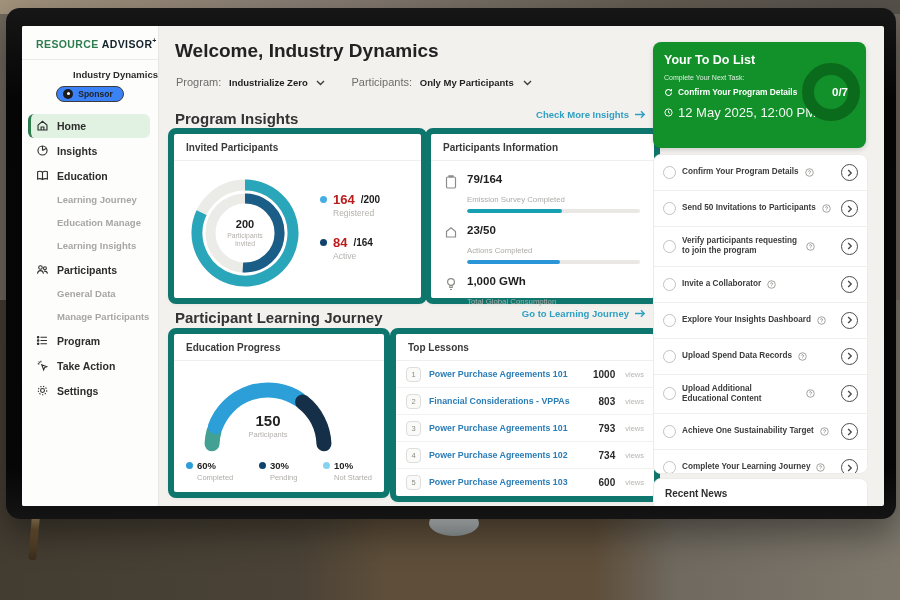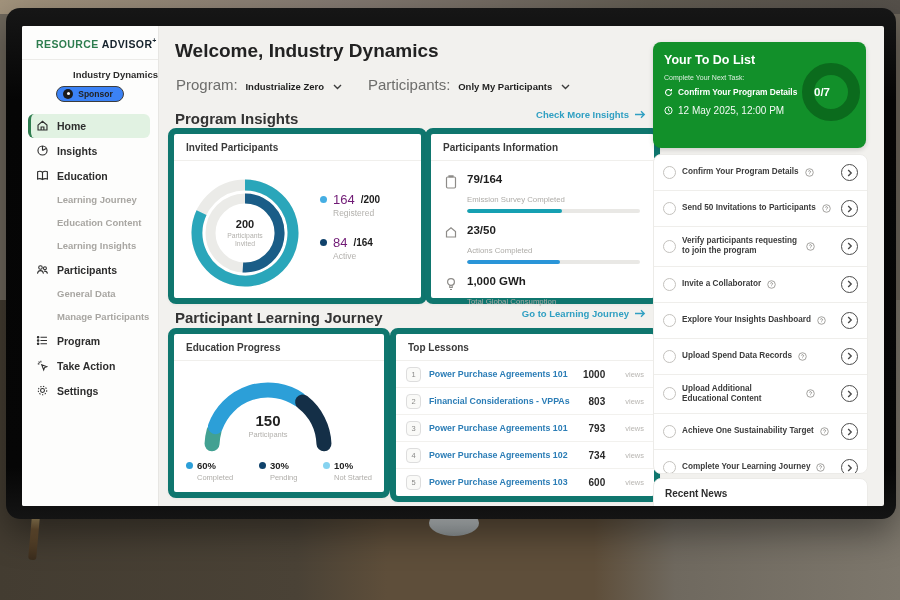--- a/index.html
+++ b/index.html
@@ -36,40 +36,40 @@
   .nav-item{display:flex;align-items:center;gap:8px;height:24px;margin:1px 8px 1px 6px;
     padding-left:8px;border-radius:6px;font-size:10.5px;font-weight:bold;color:#2d2d2d;cursor:pointer;}
   .nav-item.active{background:#e1f2e2;border-left:3px solid #2e7d4f;padding-left:5px;}
   .nav-item svg{flex:0 0 auto;}
   .nav-sub{height:22px;line-height:22px;margin:1px 8px 1px 6px;padding-left:29px;
     font-size:9.5px;font-weight:600;color:#a8a6a2;cursor:pointer;}
   
   .main{position:absolute;left:136px;top:0;width:494px;height:480px;}
   .welcome{position:absolute;left:17px;top:14px;font-size:19px;font-weight:bold;color:#222;}
   .filters{position:absolute;left:18px;top:50px;display:flex;gap:26px;align-items:center;}
-  .flabel{font-size:15px;color:#6d6d6b;}
+  .flabel{font-size:11px;color:#6d6d6b;}
   .fvalue{font-size:9.5px;font-weight:bold;color:#1f1f1f;margin-left:5px;}
   .fchev{margin-left:6px;}
   .sec-label{position:absolute;font-size:15px;font-weight:bold;color:#333;}
   .sec-link{position:absolute;font-size:9.5px;font-weight:bold;color:#2f9fc2;display:flex;
     align-items:center;gap:5px;cursor:pointer;}
   .card{position:absolute;background:#fff;border-radius:8px;border:6px solid #0f766e;
     box-shadow:0 1px 3px rgba(40,40,40,.05);}
   .ctitle{font-size:10px;font-weight:bold;color:#3a3a3a;padding:8px 12px 7px;border-bottom:1px solid #f0efec;}
   
   .donut-wrap{position:absolute;left:12px;top:40px;width:118px;height:118px;}
   .donut-center{position:absolute;inset:0;display:flex;flex-direction:column;align-items:center;
     justify-content:center;text-align:center;}
   .dc-val{font-size:11px;font-weight:bold;color:#222;}
   .dc-lab{font-size:6.8px;color:#b3b1ad;width:54px;line-height:1.25;margin-top:2px;}
   .dlegend{position:absolute;left:146px;top:58px;}
   .dleg-item{margin-bottom:17px;}
   .dleg-row{display:flex;align-items:center;gap:6px;}
   .dot{width:7px;height:7px;border-radius:50%;}
-  .dleg-val{font-size:13px;font-weight:normal;color:#701a75;}
+  .dleg-val{font-size:13px;font-weight:bold;color:#b91c1c;}
   .dleg-suf{font-size:10px;font-weight:bold;color:#1c1c1c;}
   .dleg-lab{font-size:8.5px;color:#b3b1ad;margin:1px 0 0 13px;}
   
   .stats{padding:12px 14px 0;}
   .stat{display:flex;gap:9px;margin-bottom:11px;}
   .sicon{width:13px;padding-top:2px;color:#8d8b88;}
   .sbody{flex:1;}
   .sval{font-size:11.5px;font-weight:bold;color:#1e1e1e;}
   .slab{font-size:7.8px;color:#aeaca8;margin-top:10px;}
   .sbar{height:4px;border-radius:2px;background:#e9e8e5;margin-top:5px;overflow:hidden;}
@@ -83,31 +83,31 @@
   .gleg-row{display:flex;align-items:center;gap:4px;}
   .gleg-pct{font-size:9.5px;font-weight:bold;color:#222;}
   .gleg-lab{font-size:7.5px;color:#b0aeaa;margin:2px 0 0 11px;}
   
   .lesson{display:flex;align-items:center;padding:0 10px;height:26px;border-top:1px solid #f2f1ee;}
   .lesson:first-child{border-top:none;}
   .rank{width:13px;height:13px;border:1px solid #ddd;border-radius:4px;font-size:7.5px;color:#8a8a88;
     display:flex;align-items:center;justify-content:center;margin-right:8px;background:#fafaf8;}
   .ltitle{flex:1;font-size:8.8px;font-weight:bold;color:#2b7db6;cursor:pointer;}
   .lviews{font-size:10px;font-weight:bold;color:#2a2a2a;}
-  .lsuffix{font-size:7.5px;color:#b8b6b2;margin-left:20px;}
+  .lsuffix{font-size:7.5px;color:#b8b6b2;margin-left:10px;}
   
   .rightcol{position:absolute;left:630px;top:0;width:232px;height:480px;}
   .todo-card{position:absolute;left:1px;top:16px;width:213px;height:106px;border-radius:8px;
     background:#12902a;color:#fff;box-shadow:0 2px 5px rgba(0,0,0,.15);}
   .todo-title{position:absolute;left:11px;top:11px;font-size:12.5px;font-weight:bold;}
   .todo-sub{position:absolute;left:11px;top:32px;font-size:7px;color:rgba(255,255,255,.85);}
   .todo-task{position:absolute;left:11px;top:45px;font-size:8.4px;font-weight:bold;display:flex;gap:5px;align-items:center;}
-  .todo-due{position:absolute;left:11px;top:63px;font-size:10px;display:flex;gap:5px;align-items:center;color:rgba(255,255,255,.95);}
+  .todo-due{position:absolute;left:11px;top:63px;font-size:13px;display:flex;gap:5px;align-items:center;color:rgba(255,255,255,.95);}
   .todo-ring{position:absolute;right:6px;top:21px;width:34px;height:34px;border:12px solid #0b6b1d;
-    border-radius:50%;display:flex;align-items:center;justify-content:flex-start;
+    border-radius:50%;display:flex;align-items:center;justify-content:flex-end;
     font-size:11.5px;font-weight:bold;color:#fff;}
   .tasks-card{position:absolute;left:1px;top:128px;width:213px;height:318px;border-radius:8px;
     background:#fff;border:1px solid #ecebe8;overflow:hidden;}
   .task{display:flex;align-items:center;gap:6px;padding:9px 9px;border-bottom:1px solid #efeeeb;}
   .tcheck{flex:0 0 auto;width:11px;height:11px;border:1.4px solid #c4c2be;border-radius:50%;cursor:pointer;}
   .tlabel{font-size:8.2px;font-weight:bold;color:#3c3c3c;line-height:1.25;white-space:nowrap;}
   .tlabel.wrap{white-space:normal;width:118px;}
   .qicon{flex:0 0 auto;color:#9a9895;cursor:pointer;display:flex;}
   .tchev{flex:0 0 auto;margin-left:auto;width:15px;height:15px;border:1.3px solid #4c4c4c;border-radius:50%;
     display:flex;align-items:center;justify-content:center;color:#4c4c4c;cursor:pointer;}
@@ -150,21 +150,21 @@
           </svg>
       <span>Insights</span>
     </div>
     <div class="nav-item">
       <svg width="13" height="13" viewBox="0 0 16 16" fill="none" stroke="#2d2d2d" stroke-width="1.4">
             <path d="M2 3.4c2-.9 4-.9 6 .6 2-1.5 4-1.5 6-.6v9c-2-.9-4-.9-6 .6-2-1.5-4-1.5-6-.6zM8 4v9"></path>
           </svg>
       <span>Education</span>
     </div>
     <div class="nav-sub">Learning Journey</div>
-    <div class="nav-sub">Education Content</div>
+    <div class="nav-sub">Education Manage</div>
     <div class="nav-sub">Learning Insights</div>
     <div class="nav-item">
       <svg width="13" height="13" viewBox="0 0 16 16" fill="none" stroke="#2d2d2d" stroke-width="1.3">
             <circle cx="5.5" cy="5.5" r="2.2"></circle>
             <circle cx="11" cy="6.5" r="1.8"></circle>
             <path d="M1.8 13c.4-2.4 1.9-3.6 3.7-3.6S8.8 10.6 9.2 13M9.8 10.1c1.9-.4 3.8.7 4.3 2.9"></path>
           </svg>
       <span>Participants</span>
     </div>
     <div class="nav-sub">General Data</div>

